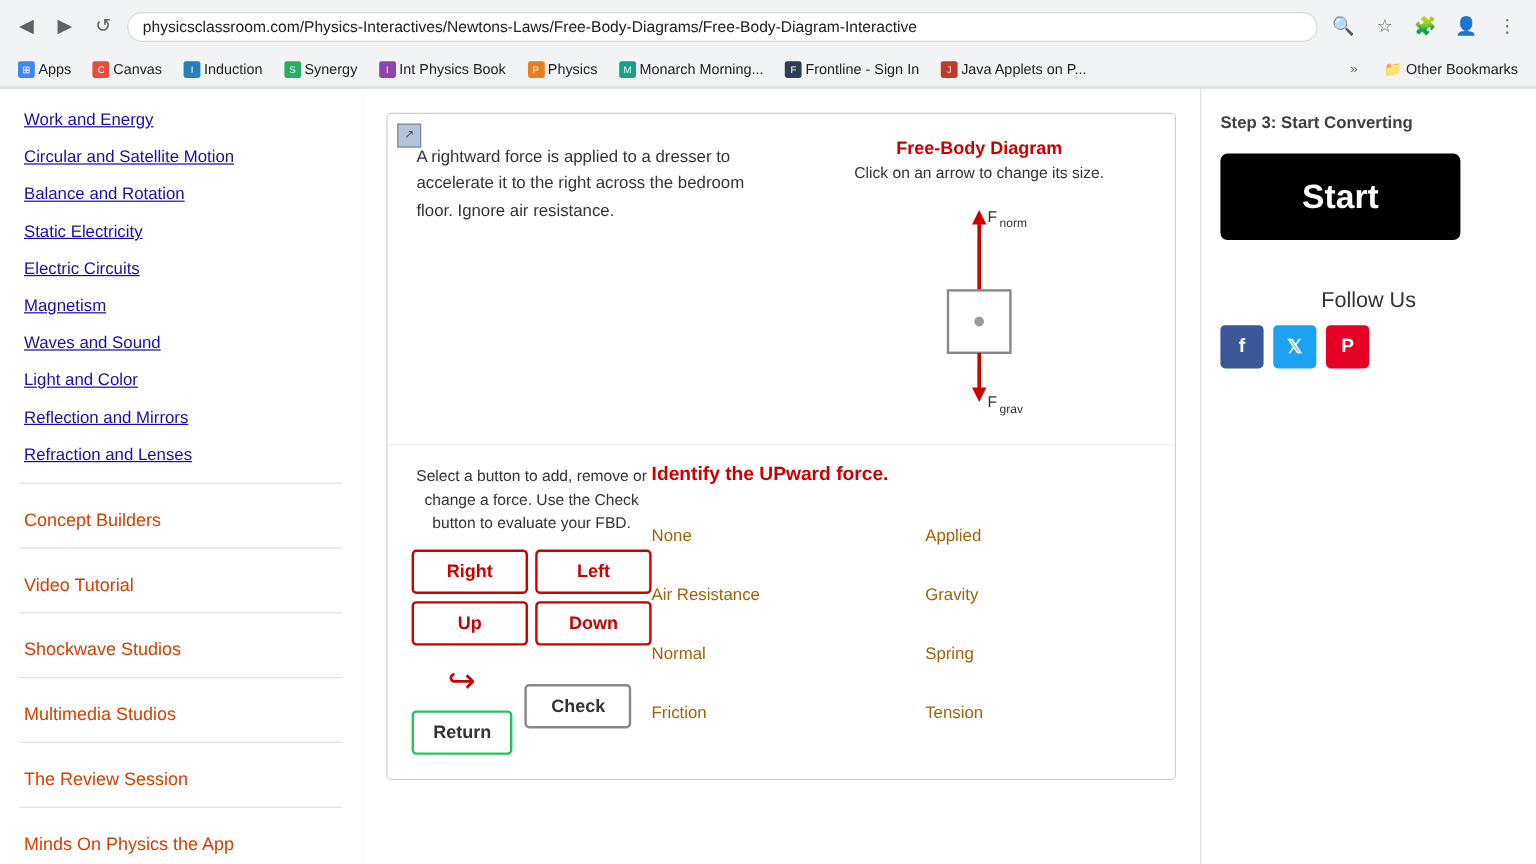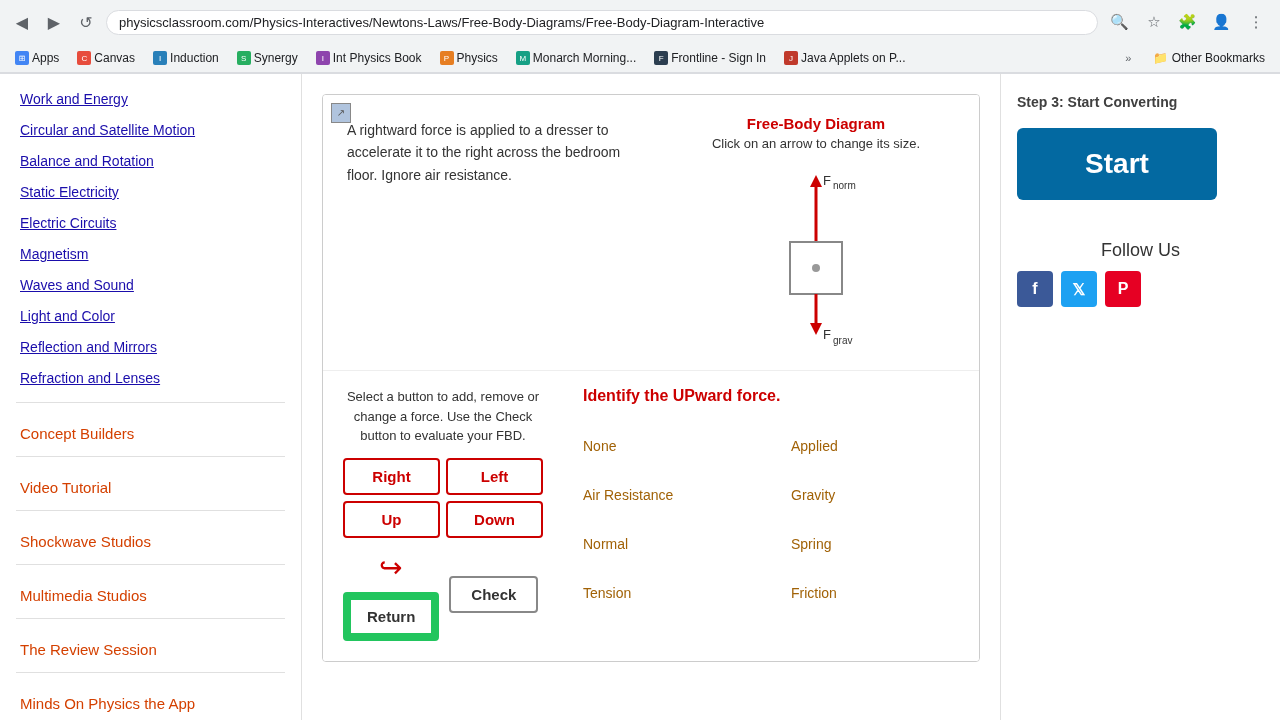--- a/index.html
+++ b/index.html
@@ -38,39 +38,39 @@
     
     .widget-container { border: 1px solid #ccc; border-radius: 4px; margin-top: 10px; overflow: hidden; }
     .widget-top { display: flex; background: #fff; }
     .widget-description { flex: 1; padding: 20px 20px 20px 24px; font-size: 14px; line-height: 1.6; color: #333; position: relative; }
     .widget-corner-icon { position: absolute; top: 8px; left: 8px; width: 20px; height: 20px; background: #b0c4de; border: 1px solid #888; display: flex; align-items: center; justify-content: center; font-size: 10px; color: #555; }
     .widget-diagram { flex: 1; padding: 20px; text-align: center; border-left: none; }
     .fbd-title { color: #c00; font-weight: bold; font-size: 15px; margin-bottom: 4px; }
     .fbd-subtitle { font-size: 13px; color: #333; margin-bottom: 16px; }
 
     .widget-controls { padding: 16px 20px 20px 20px; border-top: 1px solid #eee; background: #fff; }
-    .controls-layout { display: flex; gap: 40px; }
+    .controls-layout { display: flex; }
     .direction-buttons { flex-shrink: 0; }
     .direction-text { font-size: 13px; color: #333; text-align: center; margin-bottom: 12px; line-height: 1.5; max-width: 200px; }
     .btn-grid { display: grid; grid-template-columns: 1fr 1fr; gap: 6px; margin-bottom: 10px; }
     .dir-btn { padding: 8px 16px; border: 2px solid #c00; border-radius: 4px; background: #fff; color: #c00; font-weight: bold; font-size: 15px; cursor: pointer; min-width: 80px; text-align: center; }
     .return-area { display: flex; flex-direction: column; align-items: center; gap: 4px; }
     .return-icon { width: 40px; height: 40px; display: flex; align-items: center; justify-content: center; }
-    .return-btn { padding: 8px 16px; border: 8px solid #22c55e; border-radius: 4px; background: #fff; color: #333; font-weight: bold; font-size: 15px; cursor: pointer; min-width: 80px; }
+    .return-btn { padding: 8px 16px; border: 2px solid #22c55e; border-radius: 4px; background: #fff; color: #333; font-weight: bold; font-size: 15px; cursor: pointer; min-width: 80px; }
     .check-btn { padding: 8px 20px; border: 2px solid #888; border-radius: 4px; background: #fff; color: #333; font-weight: bold; font-size: 15px; cursor: pointer; }
 
     .force-identify { flex: 1; }
     .identify-title { color: #c00; font-weight: bold; font-size: 16px; margin-bottom: 12px; }
     .force-options { display: grid; grid-template-columns: 1fr 1fr; gap: 8px 40px; }
     .force-option { font-size: 14px; color: #a16207; padding: 4px 0; cursor: pointer; margin-top: 17px; }
 
     
     .step-label { font-size: 14px; color: #333; margin-bottom: 8px; }
     .step-label strong { color: #404040; }
-    .start-btn { background: #0369a1; color: white; border: none; border-radius: 6px; padding: 20px 40px; font-size: 28px; font-weight: bold; cursor: pointer; width: 200px; margin-top: 10px; }
+    .start-btn { background: #000000; color: white; border: none; border-radius: 6px; padding: 20px 40px; font-size: 28px; font-weight: bold; cursor: pointer; width: 200px; margin-top: 10px; }
 
     .follow-us { margin-top: 40px; text-align: center; }
     .follow-label { font-size: 18px; color: #333; margin-bottom: 10px; }
     .social-icons { display: flex; gap: 8px; }
     .social-icon { width: 36px; height: 36px; border-radius: 4px; display: flex; align-items: center; justify-content: center; color: white; font-weight: bold; font-size: 16px; cursor: pointer; }
     .fb { background: #3b5998; }
     .tw { background: #1da1f2; }
     .pt { background: #e60023; }
 
     
@@ -233,22 +233,22 @@
 
             <div class="force-identify">
               <div class="identify-title">Identify the UPward force.</div>
               <div class="force-options">
                 <span class="force-option">None</span>
                 <span class="force-option">Applied</span>
                 <span class="force-option">Air Resistance</span>
                 <span class="force-option">Gravity</span>
                 <span class="force-option">Normal</span>
                 <span class="force-option">Spring</span>
+                <span class="force-option">Friction</span>
                 <span class="force-option">Tension</span>
-                <span class="force-option">Friction</span>
               </div>
             </div>
 
           </div>
         </div>
       </div>
 
     </div>
   </div>
 

